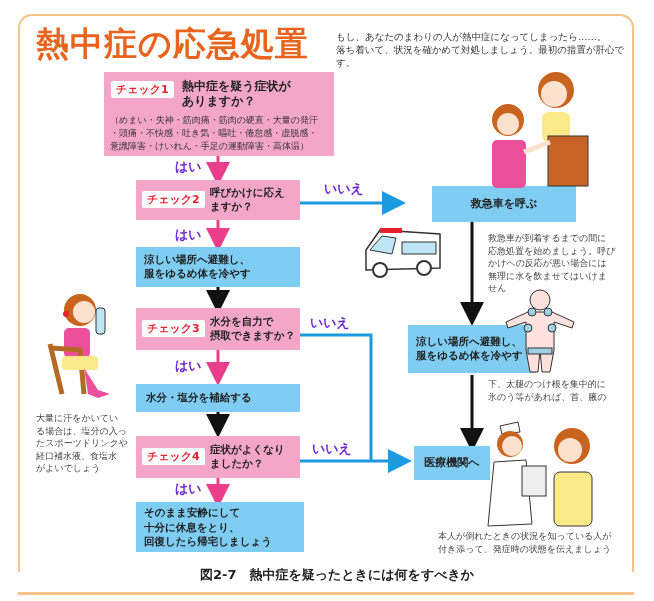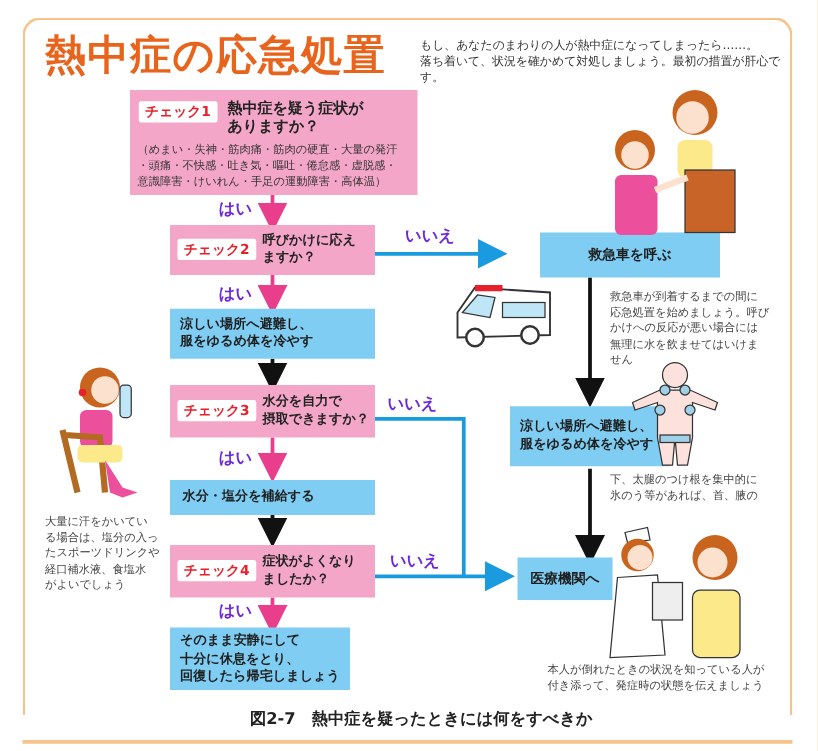--- a/index.html
+++ b/index.html
@@ -114,21 +114,21 @@
 <div class="box pink" style="left:136px;top:436px;width:164px;height:42px;">
   <span class="badge" style="left:6px;top:12px;">チェック4</span>
   <div class="q" style="left:74px;top:6px;font-size:10.5px;line-height:14px;">
     <div>症状がよくなり</div>
     <div>ましたか？</div>
   </div>
 </div>
 <div class="no" style="left:312px;top:440px;">いいえ</div>
 <div class="yes" style="left:175px;top:480px;">はい</div>
 
-<div class="box blue" style="left:136px;top:502px;width:144px;height:50px;">
+<div class="box blue" style="left:136px;top:502px;width:168px;height:50px;">
   <div class="act" style="left:8px;top:3px;font-size:10.5px;line-height:14.5px;">
     <div>そのまま安静にして</div>
     <div>十分に休息をとり、</div>
     <div>回復したら帰宅しましょう</div>
   </div>
 </div>
 
 <div class="box blue" style="left:408px;top:186px;width:144px;height:36px;margin-left:24px;">
   <div class="act" style="left:0;right:0;top:10px;text-align:center;">救急車を呼ぶ</div>
 </div>

